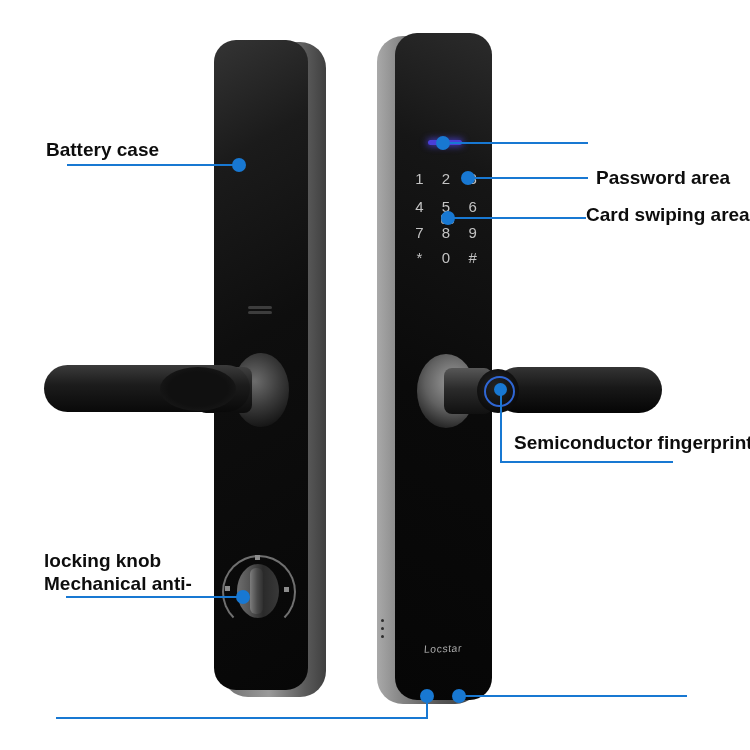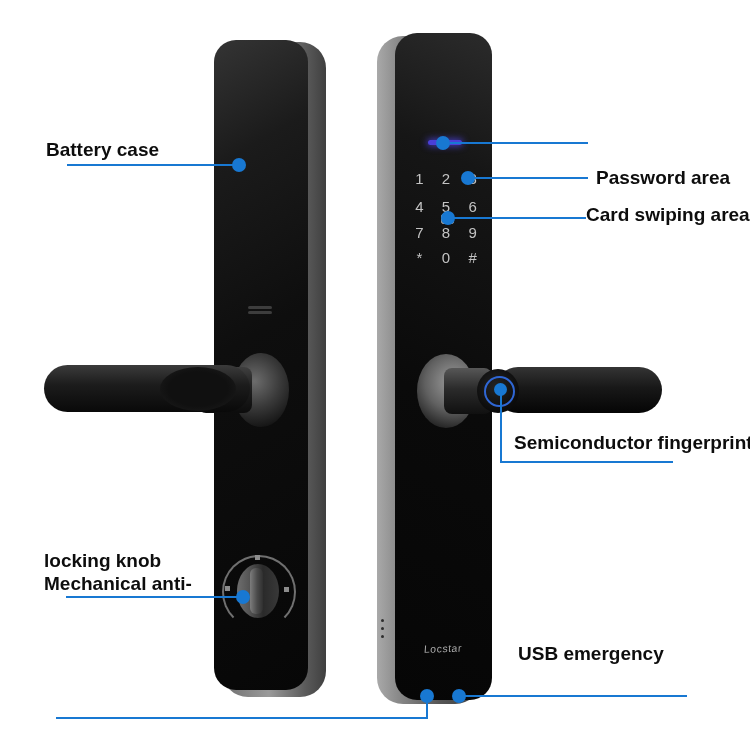--- a/index.html
+++ b/index.html
@@ -145,16 +145,15 @@
   <div class="abs hline blue" style="left:66px;top:596px;width:177px;"></div>
   <div class="abs dot" style="left:236px;top:590px;"></div>
 
   <div class="abs hline blue" style="left:56px;top:717px;width:372px;"></div>
   <div class="abs vline blue" style="left:426px;top:698px;height:21px;"></div>
   <div class="abs dot" style="left:420px;top:689px;"></div>
 
   <div class="abs dot" style="left:452px;top:689px;"></div>
   <div class="abs hline blue" style="left:464px;top:695px;width:223px;"></div>
   <div class="abs lbl" style="left:518px;top:642px;">
-    <div>USB emergency</div>
   </div>
 
 </div>
 
 </body></html>

